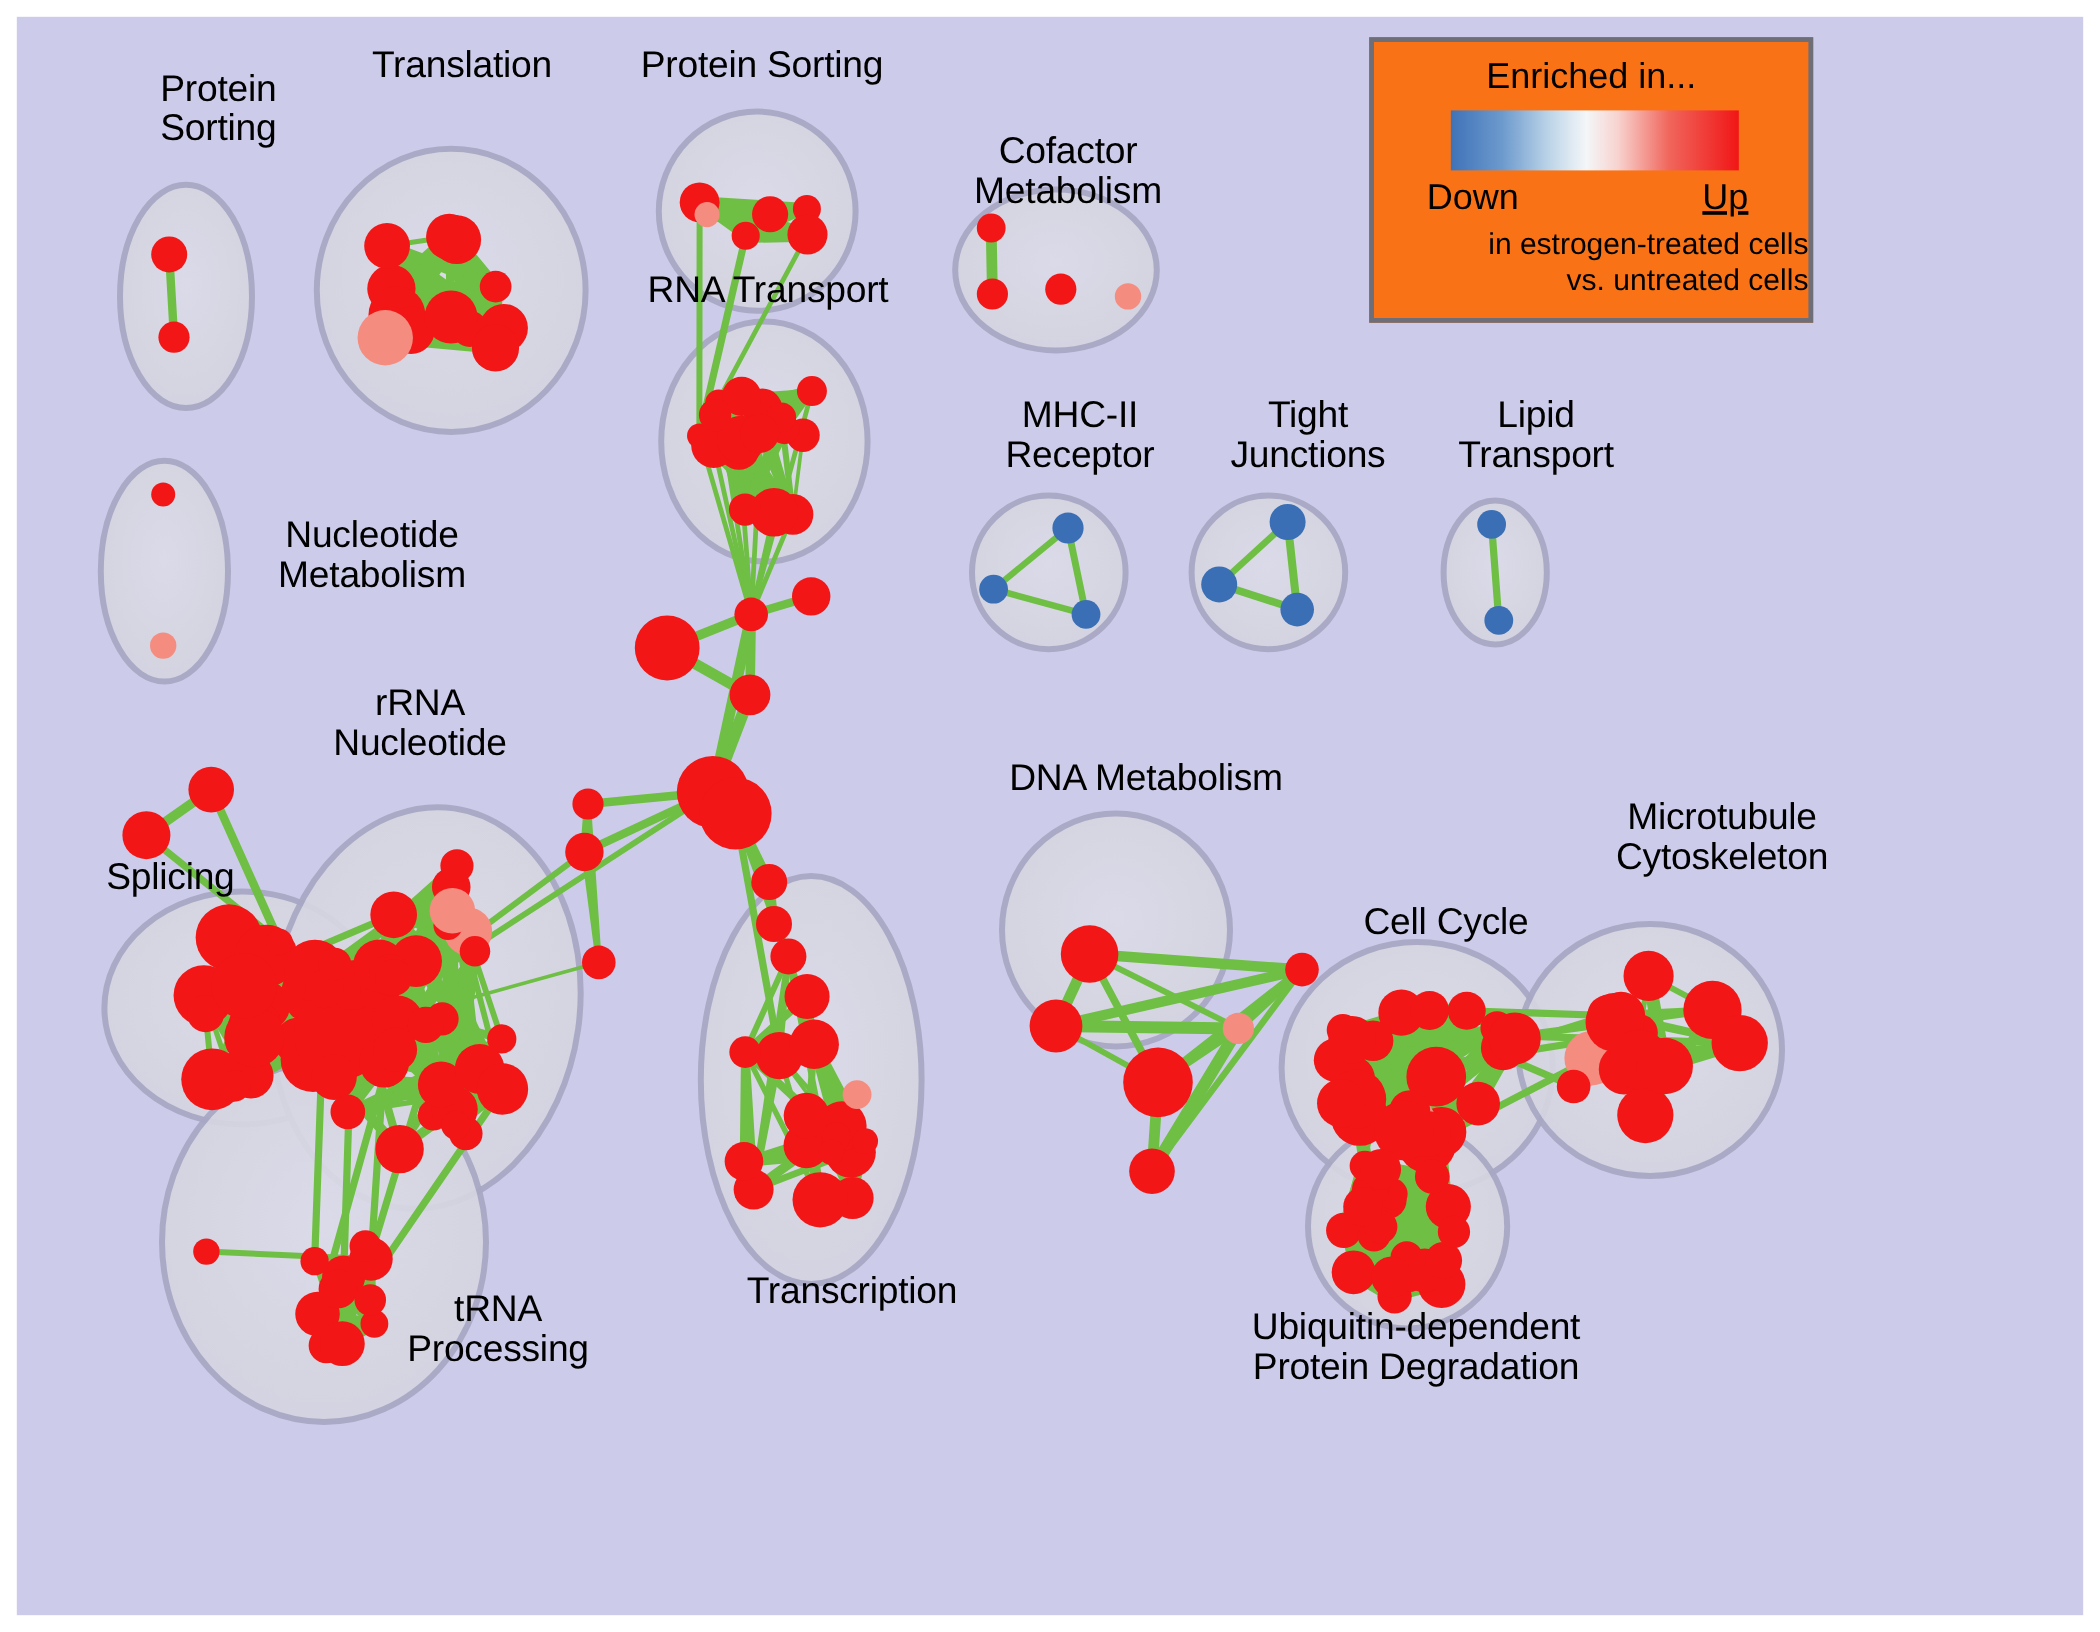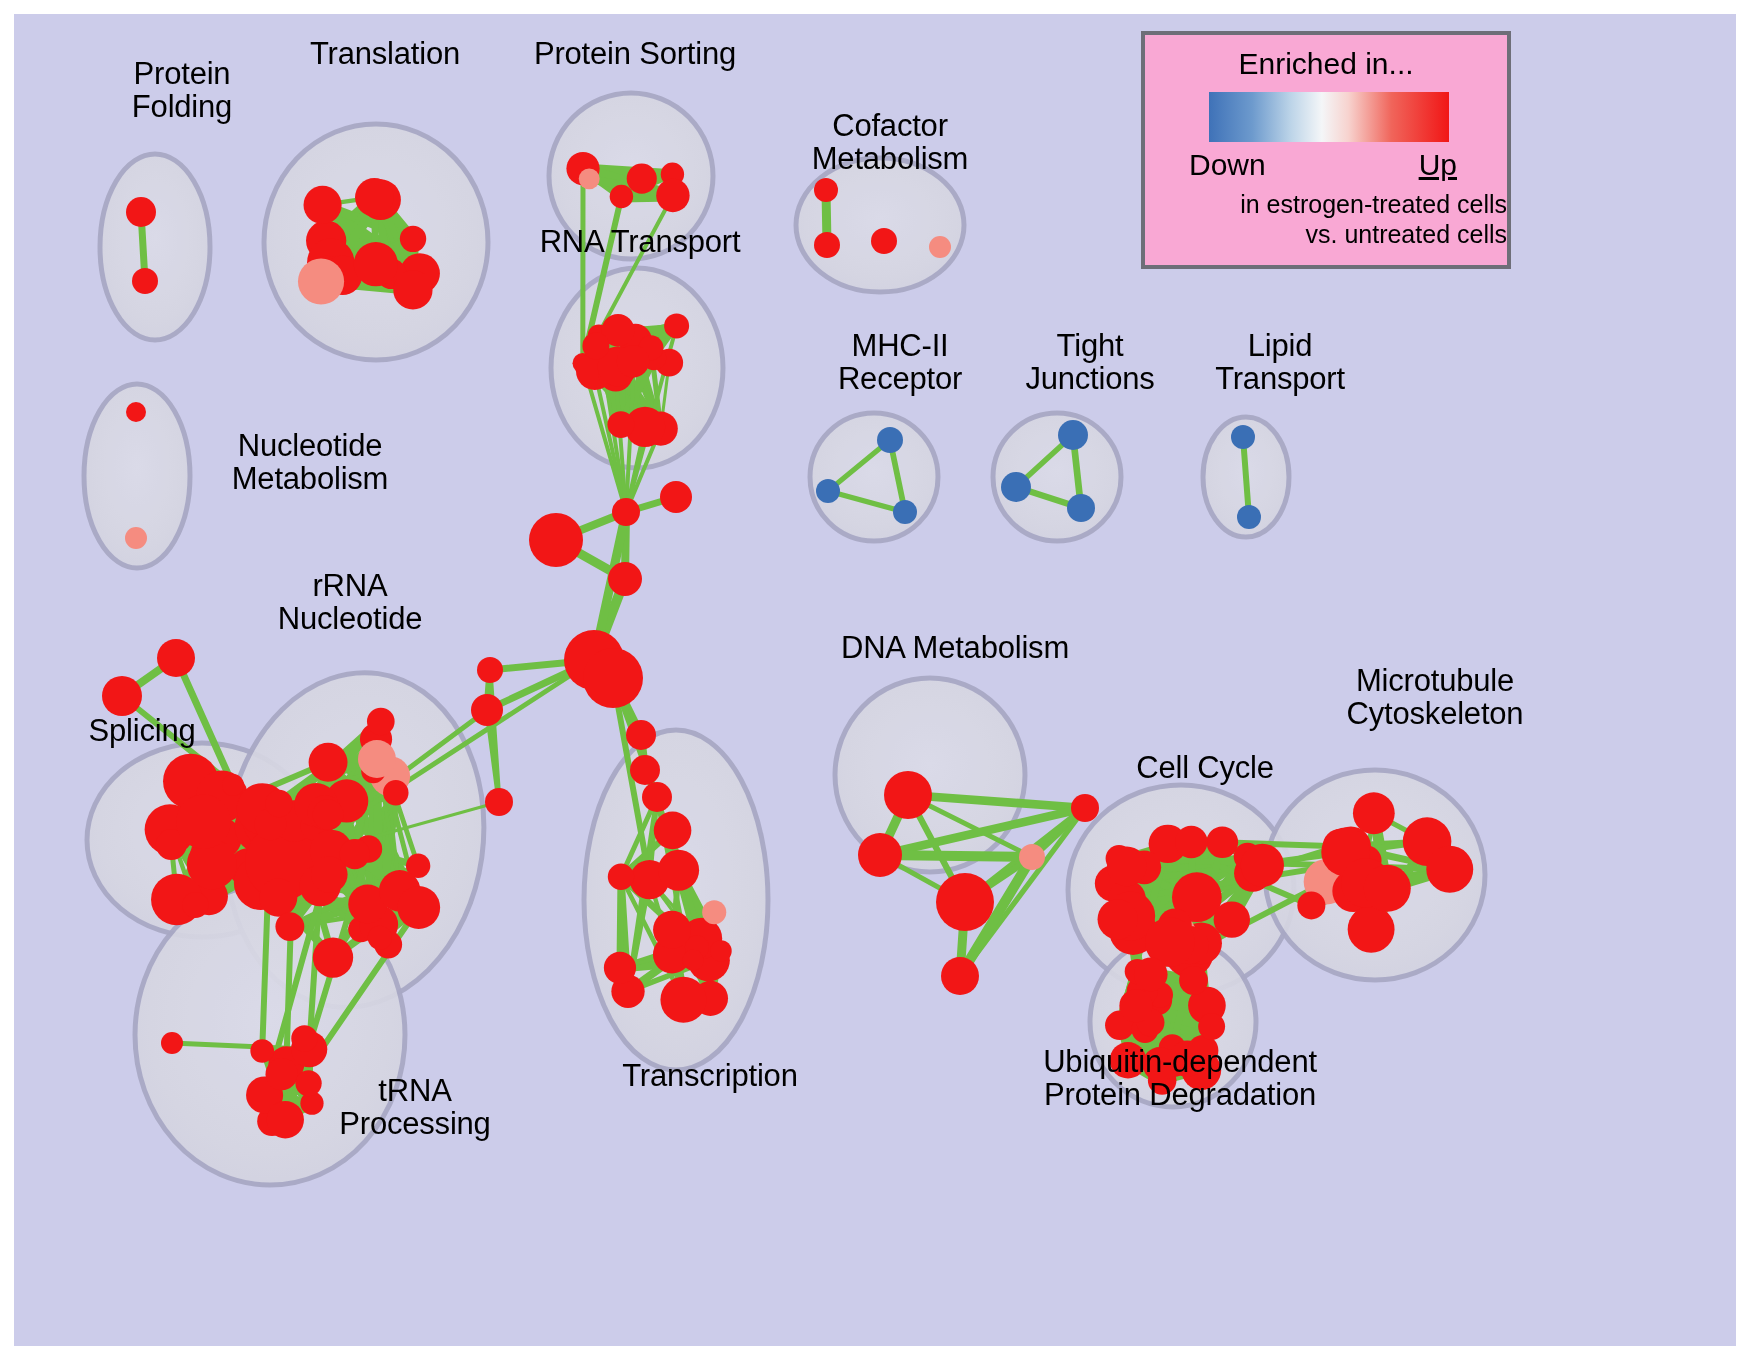--- a/index.html
+++ b/index.html
@@ -21,21 +21,21 @@
     font-size:31px;
     line-height:1.06;
     text-align:center;
     white-space:pre-line;
     letter-spacing:-0.2px;
     font-family:"Liberation Sans", sans-serif;
   }
   #legend{
     position:absolute;
     left:1141px;top:31px;width:370px;height:238px;
-    background:#f9a8d4;
+    background:#f97316;
     border:4px solid #6e6e78;
     box-sizing:border-box;
   }
   #legend .lg-title{
     position:absolute;left:0;top:12px;width:100%;
     text-align:center;font-size:30px;color:#000;
   }
   #legend .lg-bar{
     position:absolute;left:64px;top:57px;width:240px;height:50px;
     background:linear-gradient(to right,#3f72b8 0%,#6d9acd 18%,#bcd4e8 34%,#f4f6f8 47%,#f7d3cf 58%,#f0655b 76%,#f11616 100%);
@@ -1016,21 +1016,21 @@
         <circle cx="657" cy="797" r="15" fill="#f21616"></circle>
         <circle cx="176" cy="658" r="19" fill="#f21616"></circle>
         <circle cx="122" cy="696" r="20" fill="#f21616"></circle>
         <circle cx="233" cy="785" r="11" fill="#f21616"></circle>
         <circle cx="172" cy="1043" r="11" fill="#f21616"></circle>
       </g>
   </svg>
 
   <div id="labels">
       <div class="cluster-label" style="left: 77px; top: 58px; width: 210px;">Protein
-Folding</div>
+Sorting</div>
       <div class="cluster-label" style="left: 260px; top: 38px; width: 250px;">Translation</div>
       <div class="cluster-label" style="left: 480px; top: 38px; width: 310px;">Protein Sorting</div>
       <div class="cluster-label" style="left: 490px; top: 226px; width: 300px;">RNA Transport</div>
       <div class="cluster-label" style="left: 780px; top: 70px; width: 220px; margin-top: 40px;">Cofactor
 Metabolism</div>
       <div class="cluster-label" style="left: 195px; top: 430px; width: 230px;">Nucleotide
 Metabolism</div>
       <div class="cluster-label" style="left: 800px; top: 330px; width: 200px;">MHC-II
 Receptor</div>
       <div class="cluster-label" style="left: 990px; top: 330px; width: 200px;">Tight
@@ -1040,21 +1040,21 @@
       <div class="cluster-label" style="left: 52px; top: 715px; width: 180px;">Splicing</div>
       <div class="cluster-label" style="left: 240px; top: 570px; width: 220px;">rRNA
 Nucleotide</div>
       <div class="cluster-label" style="left: 310px; top: 1075px; width: 210px;">tRNA
 Processing</div>
       <div class="cluster-label" style="left: 575px; top: 1060px; width: 270px;">Transcription</div>
       <div class="cluster-label" style="left: 805px; top: 632px; width: 300px;">DNA Metabolism</div>
       <div class="cluster-label" style="left: 1095px; top: 752px; width: 220px;">Cell Cycle</div>
       <div class="cluster-label" style="left: 1300px; top: 665px; width: 270px;">Microtubule
 Cytoskeleton</div>
-      <div class="cluster-label" style="left: 985px; top: 1046px; width: 390px;">Ubiquitin-dependent
+      <div class="cluster-label" style="left: 985px; top: 1090px; width: 390px;">Ubiquitin-dependent
 Protein Degradation</div>
     </div>
 
   <div id="legend">
     <div class="lg-title">Enriched in...</div>
     <div class="lg-bar"></div>
     <div class="lg-down">Down</div>
     <div class="lg-up">Up</div>
     <div class="lg-sub">in estrogen-treated cells
 vs. untreated cells</div>

